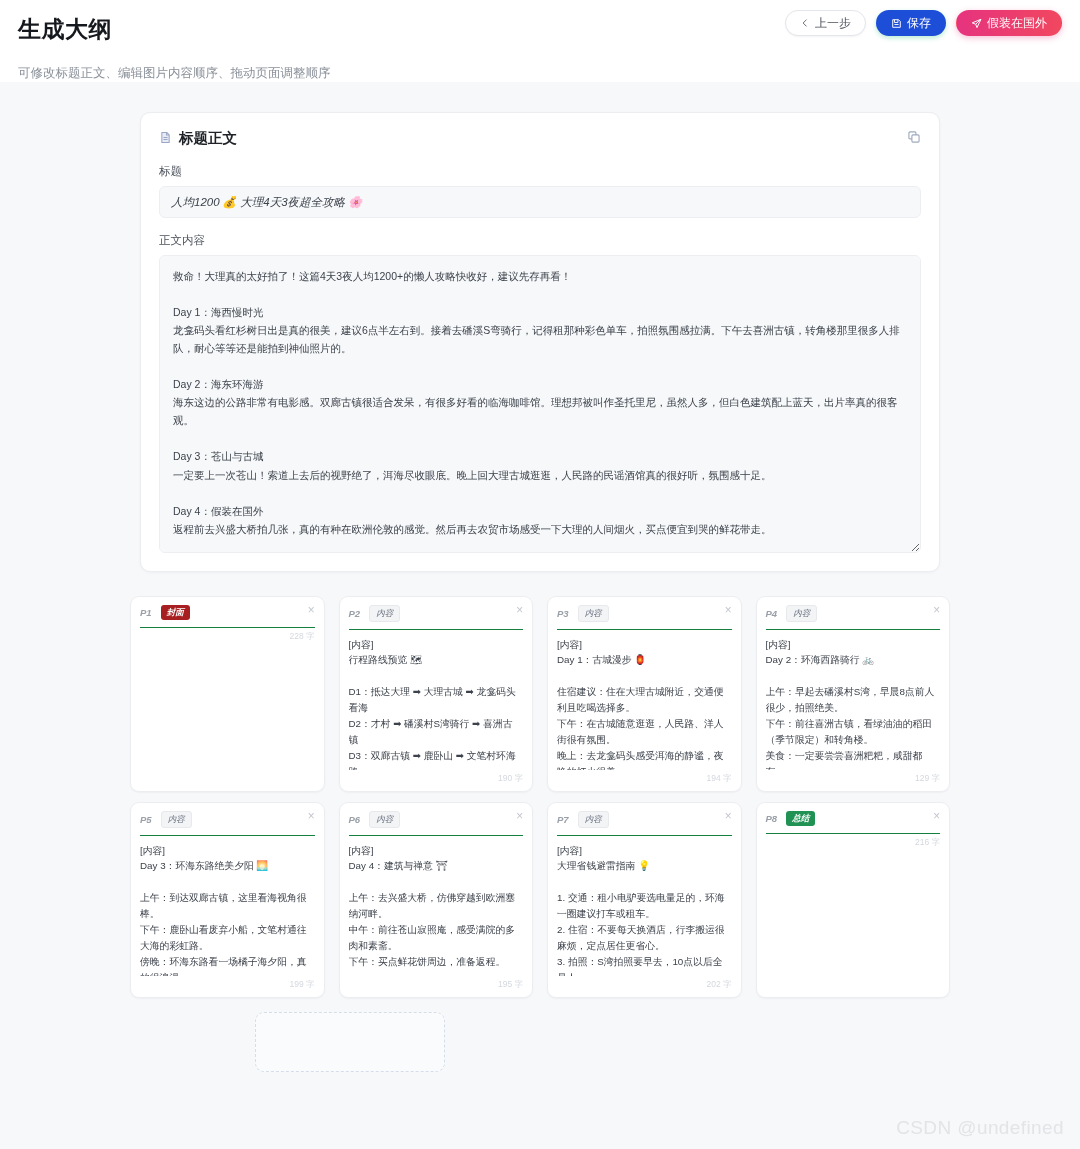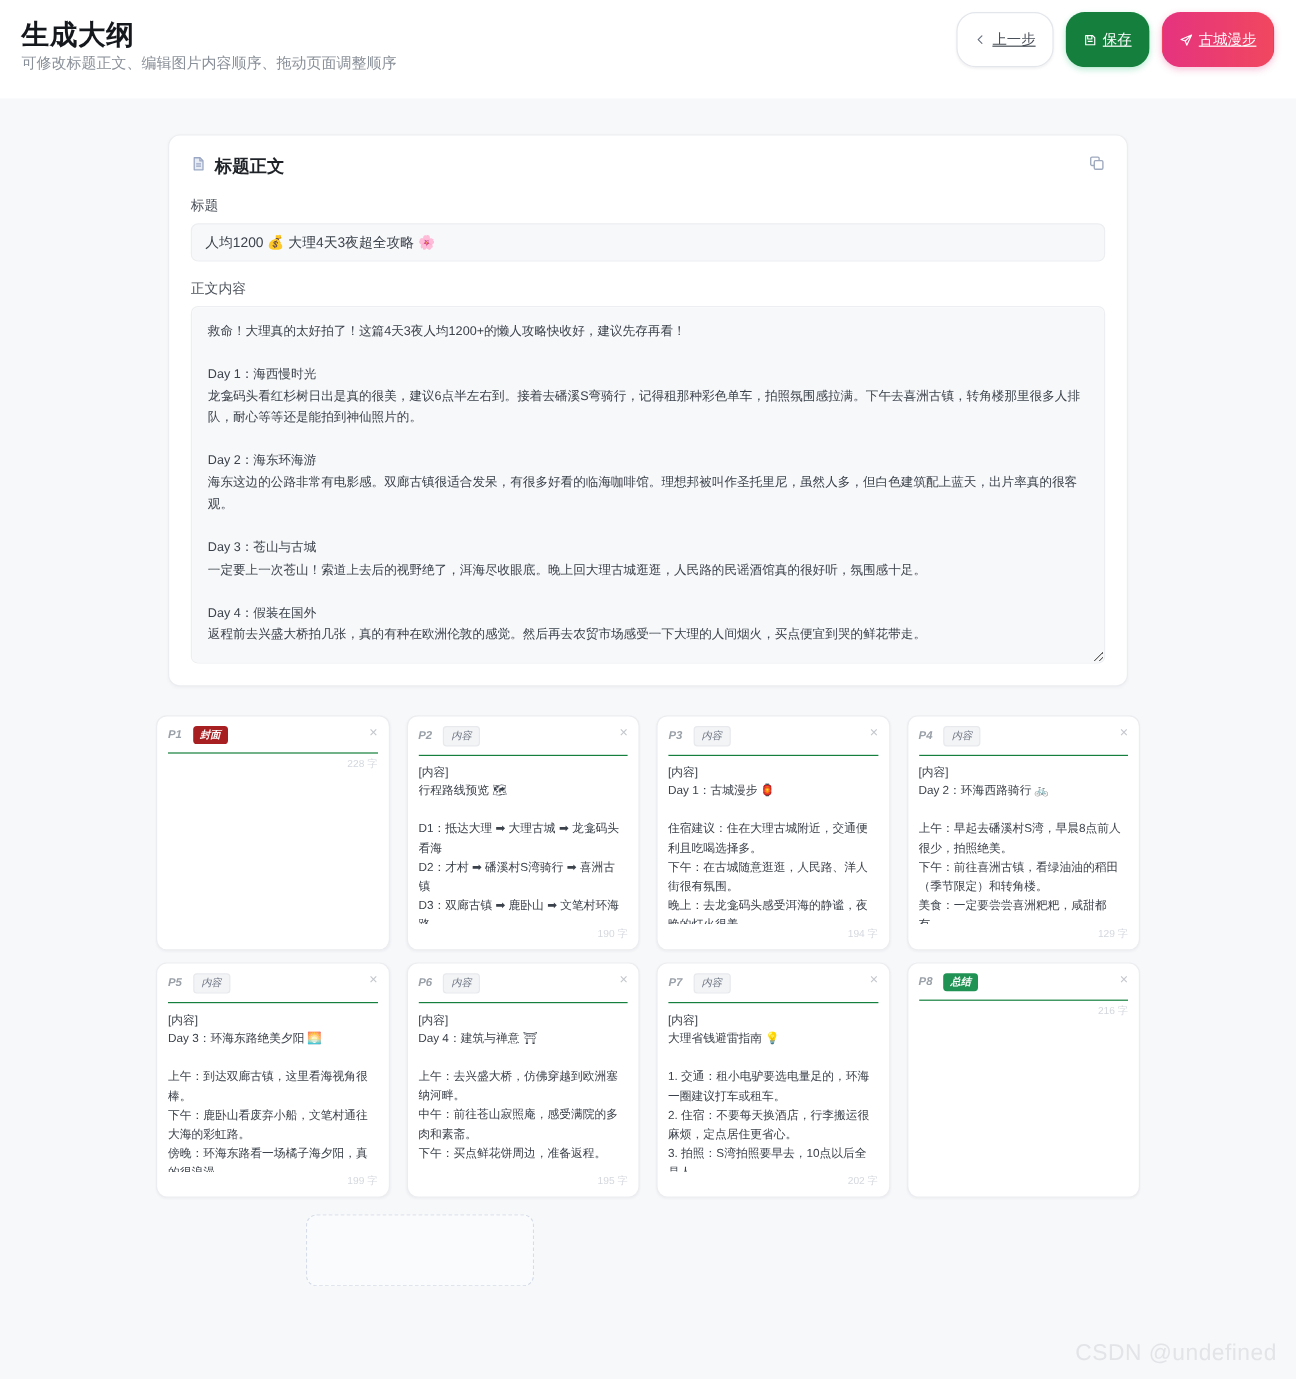--- a/index.html
+++ b/index.html
@@ -23,45 +23,45 @@
   .page-title{
     font-size:23px;
     font-weight:bold;
     letter-spacing:.5px;
     margin:0;
     color:#15181d;
   }
   .page-subtitle{
     font-size:12.5px;
     color:#8a9099;
+    margin-top:20px;
   }
   .header-actions{
     position:absolute;
     top:10px; right:18px;
     display:flex; align-items:center; gap:10px;
   }
   .btn{
     display:inline-flex; align-items:center; gap:5px;
     font-size:12px;
     border-radius:16px;
-    padding:16px 14px;
+    padding:6px 14px;
     cursor:pointer;
     white-space:nowrap;
     line-height:1;
     border:1px solid transparent;
-    text-decoration:underline;
   }
   .btn-ghost{
     background:#fff;
     border:1px solid #e3e6eb;
     color:#4a5059;
     box-shadow:0 1px 2px rgba(16,24,40,.05);
   }
   .btn-save{
-    background:#15803d;
+    background:#1d4ed8;
     color:#fff;
     box-shadow:0 2px 5px rgba(24,189,113,.3);
   }
   .btn-gen{
     background:linear-gradient(90deg,#e6337f 0%,#f1475f 100%);
     color:#fff;
     box-shadow:0 2px 6px rgba(230,51,127,.3);
   }
   .btn svg{ display:block; }
 
@@ -101,20 +101,21 @@
   .title-input{
     width:100%;
     background:#f7f8fa;
     border:1px solid #eceef1;
     border-radius:6px;
     padding:9px 11px;
     font-size:11.5px;
     color:#3c424b;
     font-family:inherit;
     outline:none;
+    font-style:italic;
   }
   .field-label.second{ margin-top:15px; }
   .body-area{
     width:100%;
     height:298px;
     background:#f7f8fa;
     border:1px solid #eceef1;
     border-radius:6px;
     padding:11px 13px;
     font-size:10.5px;
@@ -237,21 +238,21 @@
       <span>保存</span>
     </div>
 
     <div class="btn btn-gen">
       <span>
         <svg width="11" height="11" viewBox="0 0 16 16" fill="none" stroke="#ffffff" stroke-width="1.4" stroke-linejoin="round">
             <path d="M14.5 1.8 1.8 7.1l5 1.9 1.9 5z"></path>
             <path d="M14.5 1.8 6.8 9"></path>
           </svg>
       </span>
-      <span>古城漫步</span>
+      <span>假装在国外</span>
     </div>
   </div>
 </div>
 
 <div class="content">
 
   <div class="outline-card">
     <div class="outline-head">
       <div class="outline-head-left">
         <span class="doc-icon">

